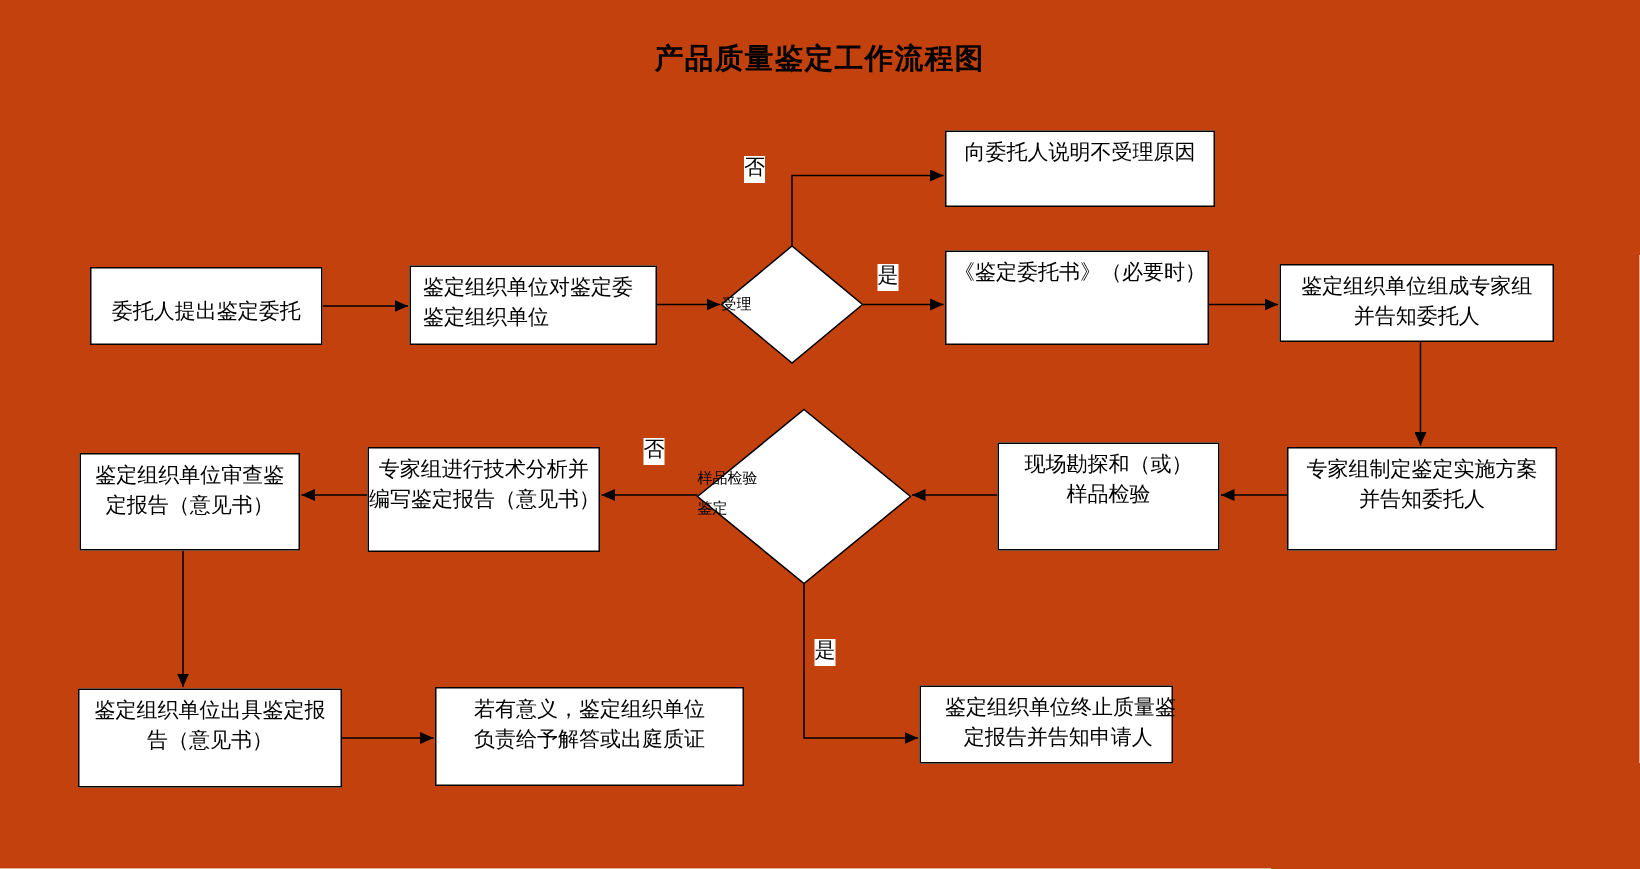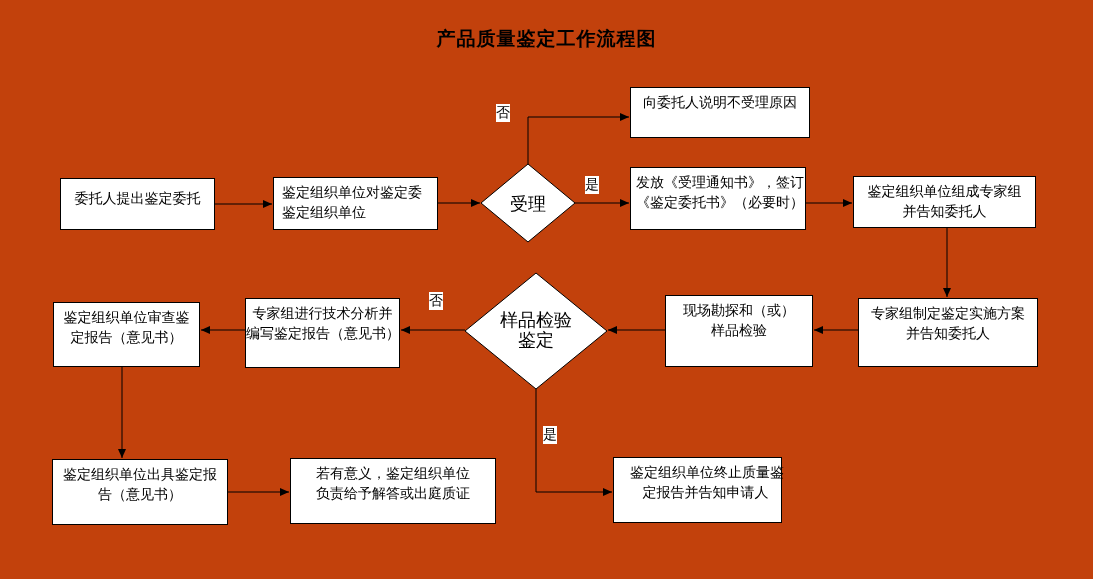--- a/index.html
+++ b/index.html
@@ -31,27 +31,27 @@
     box-sizing: border-box;
     background: #ffffff;
     border: 1px solid #000000;
     font-size: 14px;
     line-height: 20px;
     text-align: center;
     padding-top: 5px;
     z-index: 2;
   }
   .node.align-left { text-align: left; padding-left: 8px; padding-right: 2px; }
-  .node.pt9 { padding-top: 10px; font-family: Liberation Serif, serif; }
+  .node.pt9 { padding-top: 20px; font-family: Liberation Serif, serif; }
   .line { display: block; white-space: nowrap; }
   .diamond-label {
     position: absolute;
-    font-size: 18px;
+    font-size: 10px;
     line-height: 20px;
-    text-align: center;
+    text-align: left;
     z-index: 2;
   }
   .edge-label {
     position: absolute;
     font-size: 14px;
     line-height: 18px;
     z-index: 2;
     background: #ffffff;
   }
 </style>
@@ -94,21 +94,20 @@
   <div class="node align-left" style="left:273px; top:177px; width:165px; height:53px;">
     <span class="line">鉴定组织单位对鉴定委</span>
     <span class="line">鉴定组织单位</span>
   </div>
 
   <div class="node" style="left:630px; top:87px; width:180px; height:51px;">
     <span class="line">向委托人说明不受理原因</span>
   </div>
 
   <div class="node align-left" style="left:630px; top:167px; width:176px; height:63px; padding-left:5px;">
-    <span class="line">发放《受理通知书》，签订</span>
     <span class="line">《鉴定委托书》（必要时）</span>
   </div>
 
   <div class="node" style="left:853px; top:176px; width:183px; height:52px;">
     <span class="line">鉴定组织单位组成专家组</span>
     <span class="line">并告知委托人</span>
   </div>
 
   <div class="node" style="left:858px; top:298px; width:180px; height:69px;">
     <span class="line">专家组制定鉴定实施方案</span>
@@ -133,21 +132,21 @@
   <div class="node" style="left:52px; top:459px; width:176px; height:66px;">
     <span class="line">鉴定组织单位出具鉴定报</span>
     <span class="line">告（意见书）</span>
   </div>
 
   <div class="node" style="left:290px; top:458px; width:206px; height:66px;">
     <span class="line">若有意义，鉴定组织单位</span>
     <span class="line">负责给予解答或出庭质证</span>
   </div>
 
-  <div class="node" style="left:613px; top:457px; width:169px; height:66px;padding-left:16px;">
+  <div class="node" style="left:613px; top:457px; width:169px; height:52px;padding-left:16px;">
     <span class="line">鉴定组织单位终止质量鉴</span>
     <span class="line">定报告并告知申请人</span>
   </div>
 
   <div class="diamond-label" style="left:481px; top:194px; width:94px;">
     <span class="line">受理</span>
   </div>
 
   <div class="diamond-label" style="left:465px; top:310px; width:142px;">
     <span class="line">样品检验</span>

